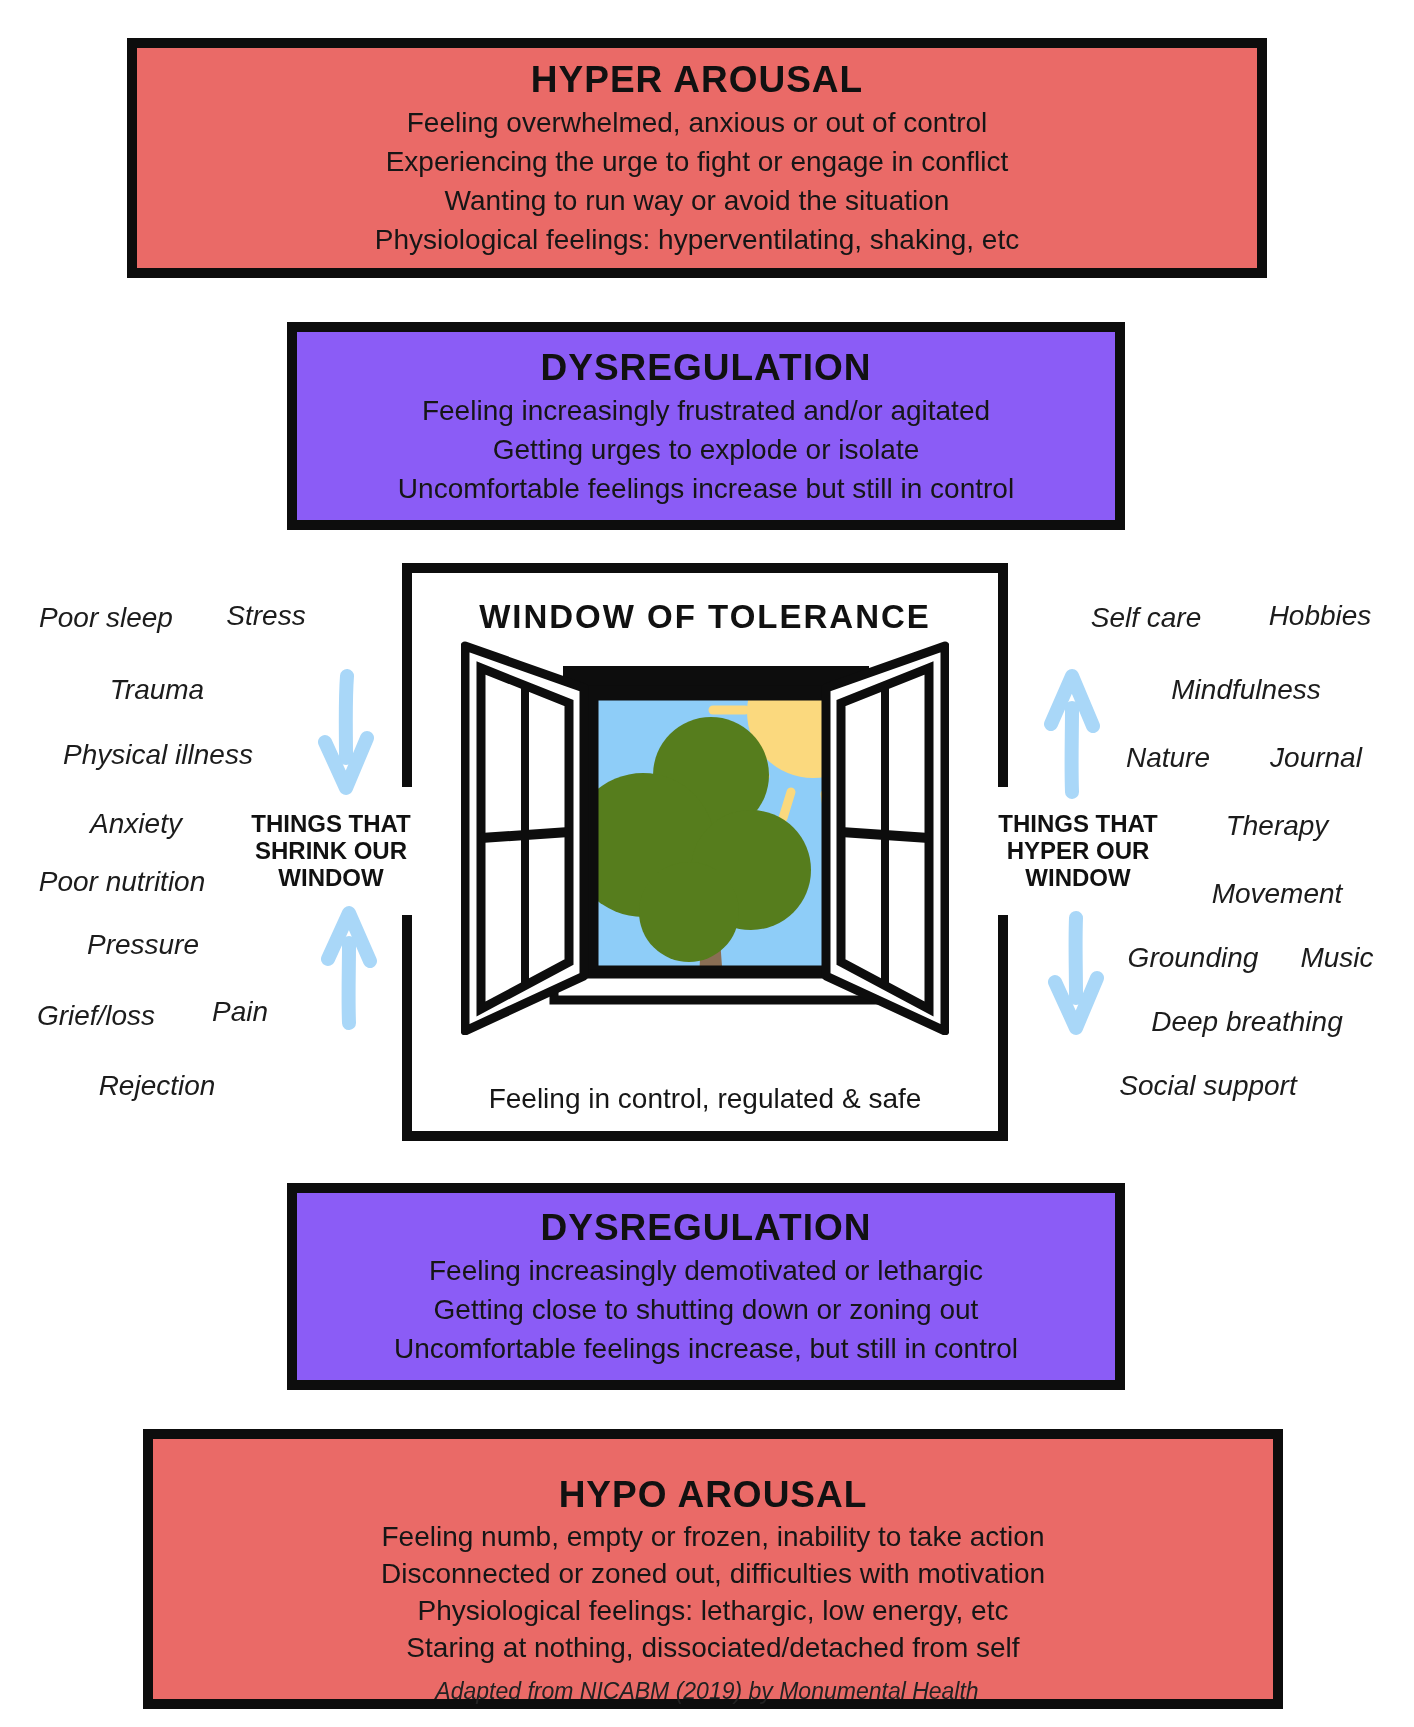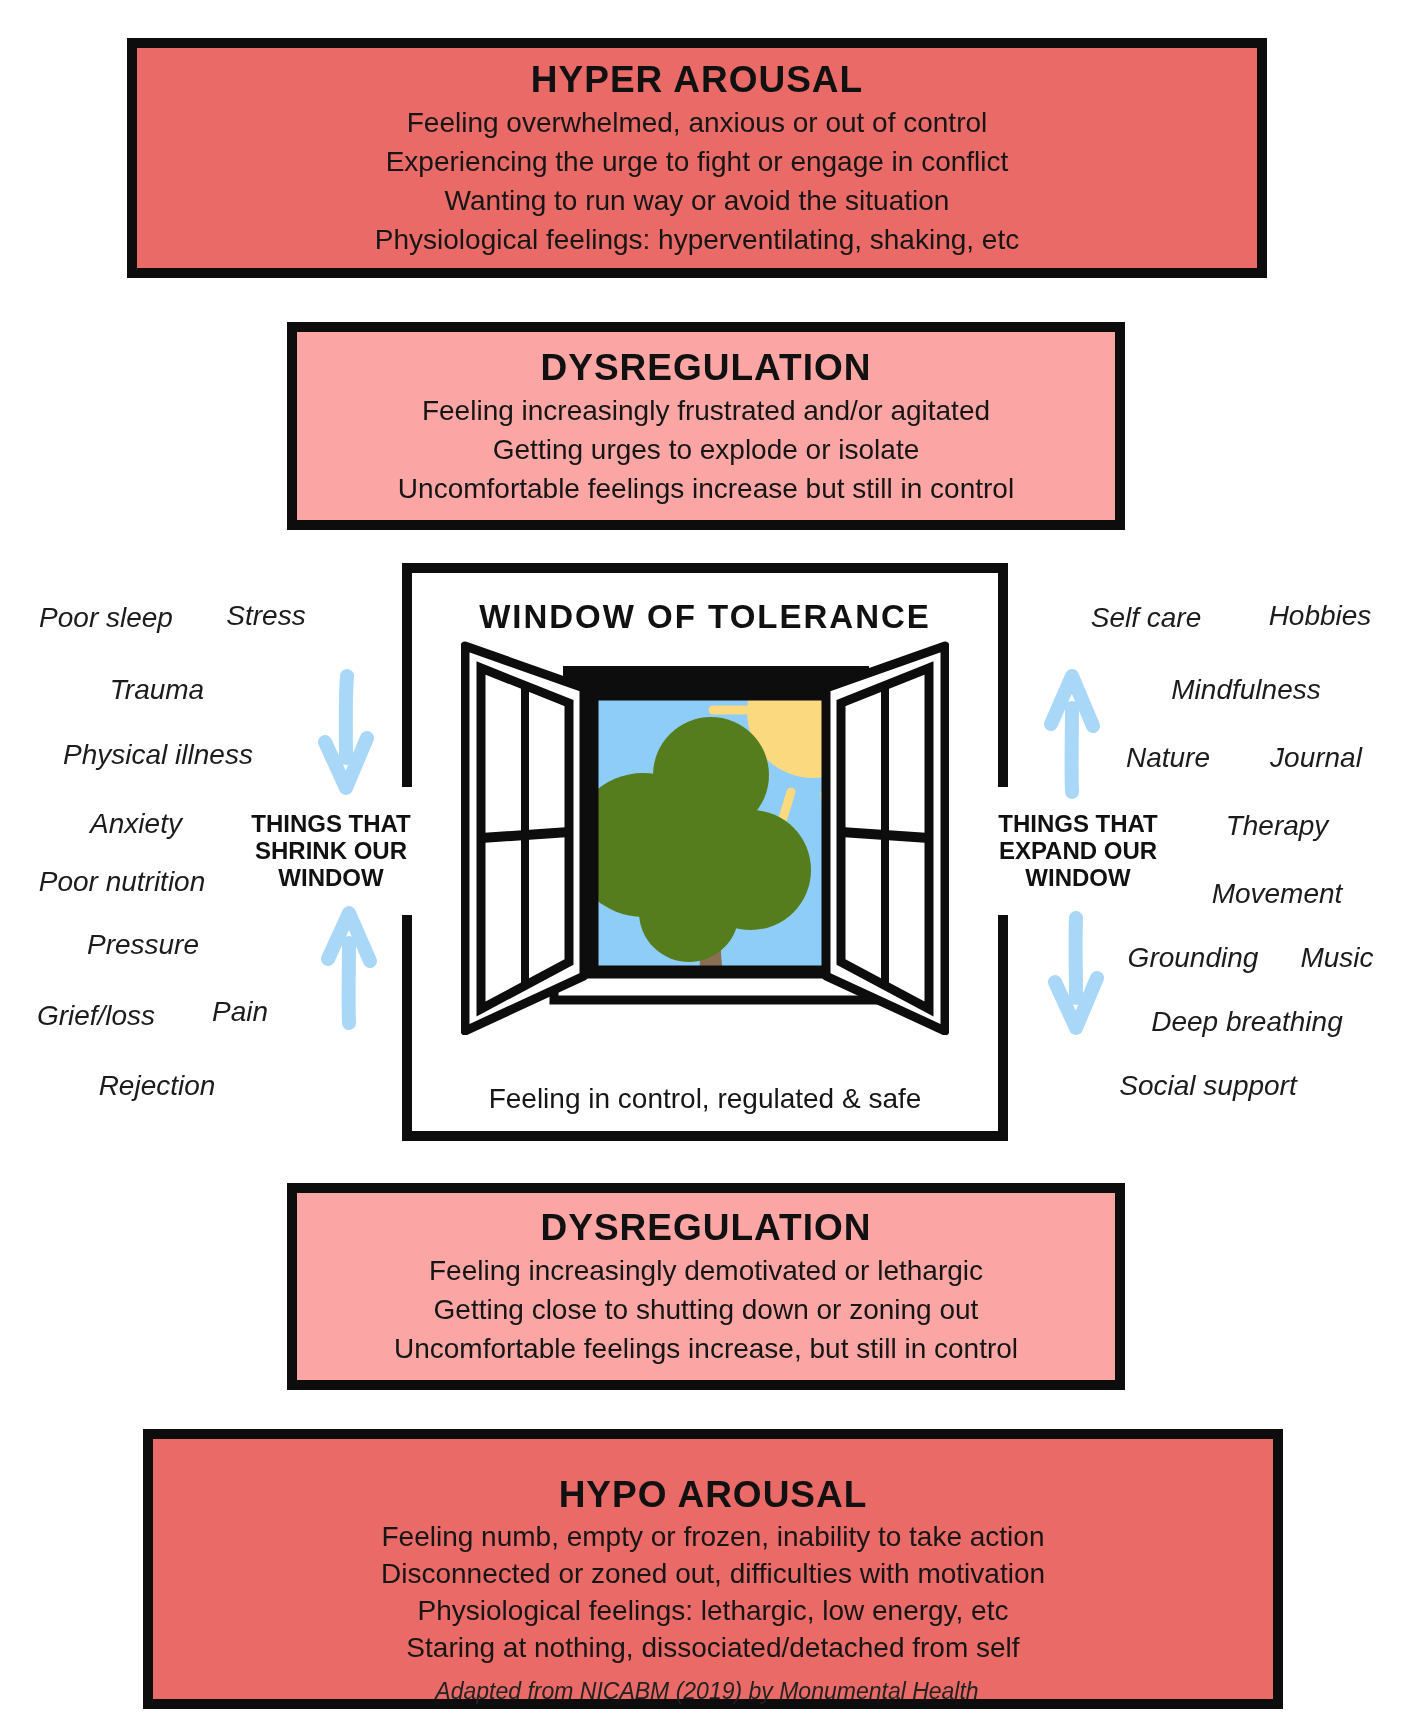--- a/index.html
+++ b/index.html
@@ -25,21 +25,21 @@
     letter-spacing:1px;
     line-height:46px;
     color:#111;
   }
   .panel .p-line{
     font-size:28px;
     line-height:39px;
     color:#161616;
   }
   .panel.red{background:#ea6a67;}
-  .panel.orange{background:#fca5a5;}
+  .panel.orange{background:#8b5cf6;}
   .panel.tight .p-line{line-height:37px;}
 
   #window-box{
     position:absolute;left:402px;top:563px;width:606px;height:578px;
     box-sizing:border-box;border:10px solid #0d0d0d;background:#ffffff;
   }
   .border-gap{
     position:absolute;width:10px;height:128px;top:214px;background:#ffffff;
   }
   .border-gap.left{left:-10px;}
@@ -150,21 +150,21 @@
     <div id="window-caption">Feeling in control, regulated &amp; safe</div>
   </div>
 
   <div class="side-label" style="left:231px;top:806px;">
     <div>THINGS THAT</div>
     <div>SHRINK OUR</div>
     <div>WINDOW</div>
   </div>
   <div class="side-label" style="left:978px;top:806px;">
     <div>THINGS THAT</div>
-    <div>EXPAND OUR</div>
+    <div>HYPER OUR</div>
     <div>WINDOW</div>
   </div>
 
   <svg class="arrow" style="left:315px;top:668px;" width="62" height="130" viewBox="0 0 62 130">
     <g fill="none" stroke="#a9d7f8" stroke-width="14" stroke-linecap="round" stroke-linejoin="round">
       <path d="M32,8 C30,34 31,60 31,90"></path>
       <path d="M10,74 L31,120 L52,70"></path>
     </g>
   </svg>
   <svg class="arrow" style="left:318px;top:905px;" width="62" height="126" viewBox="0 0 62 126">

